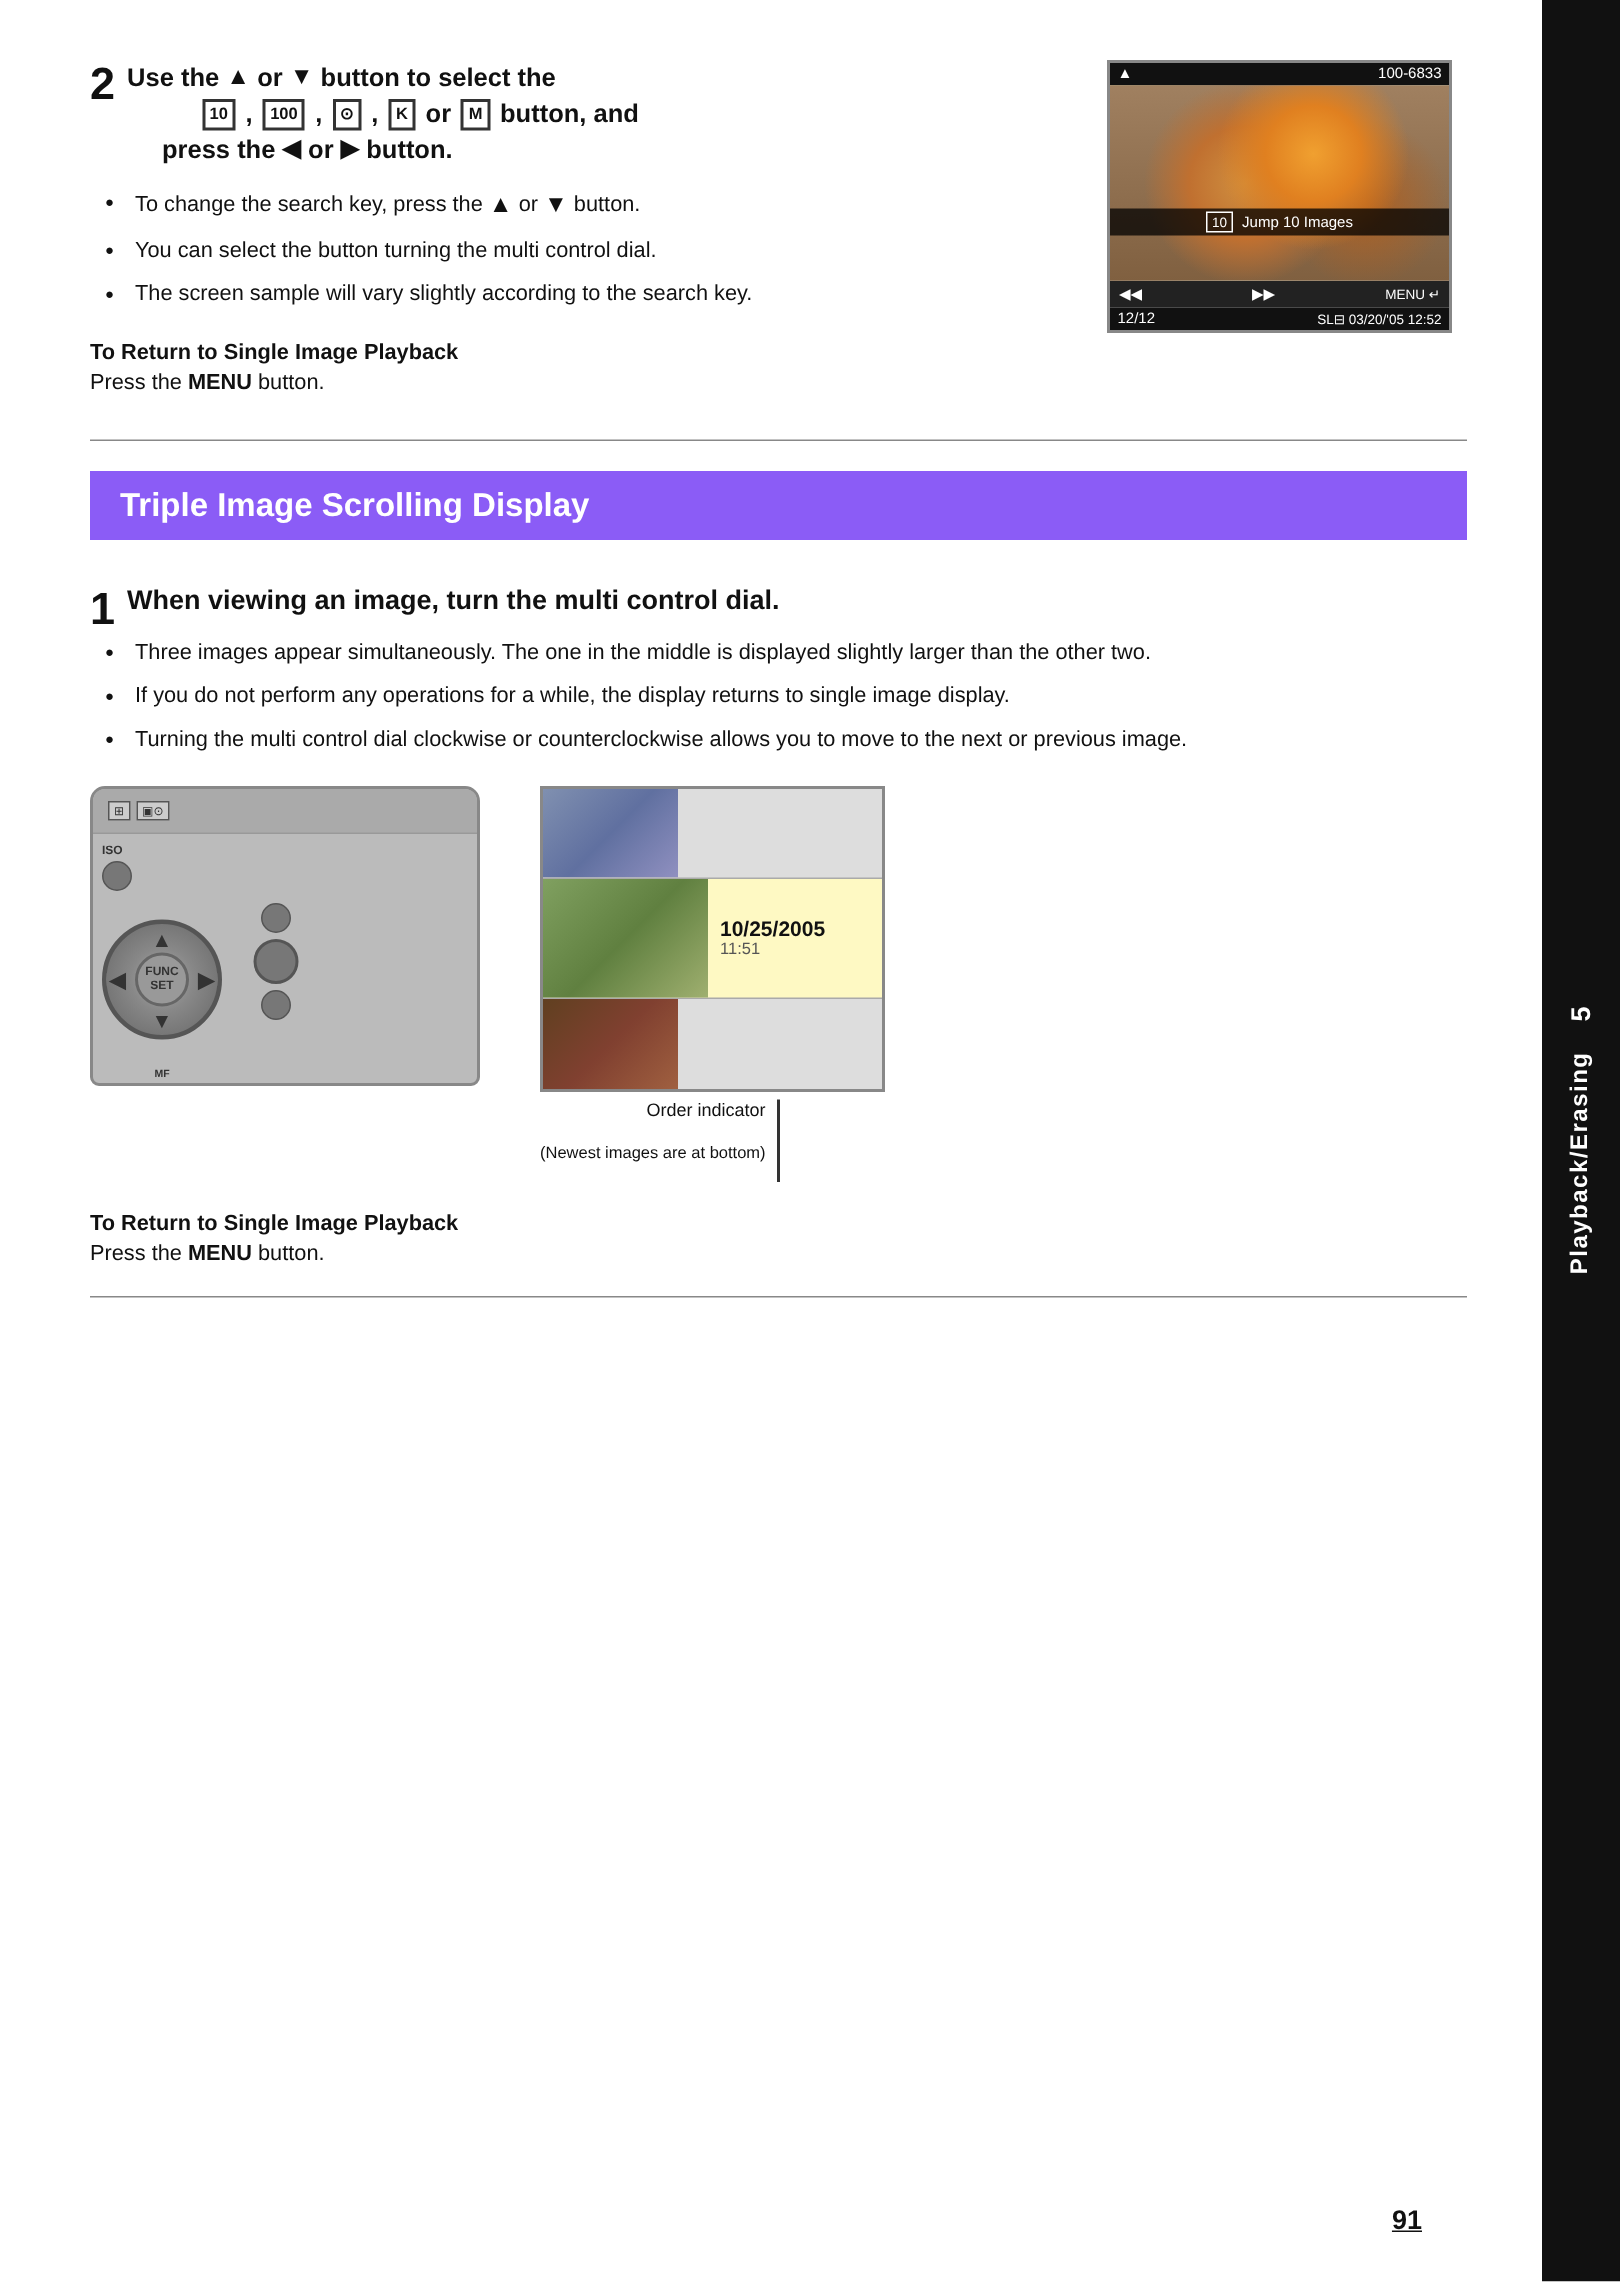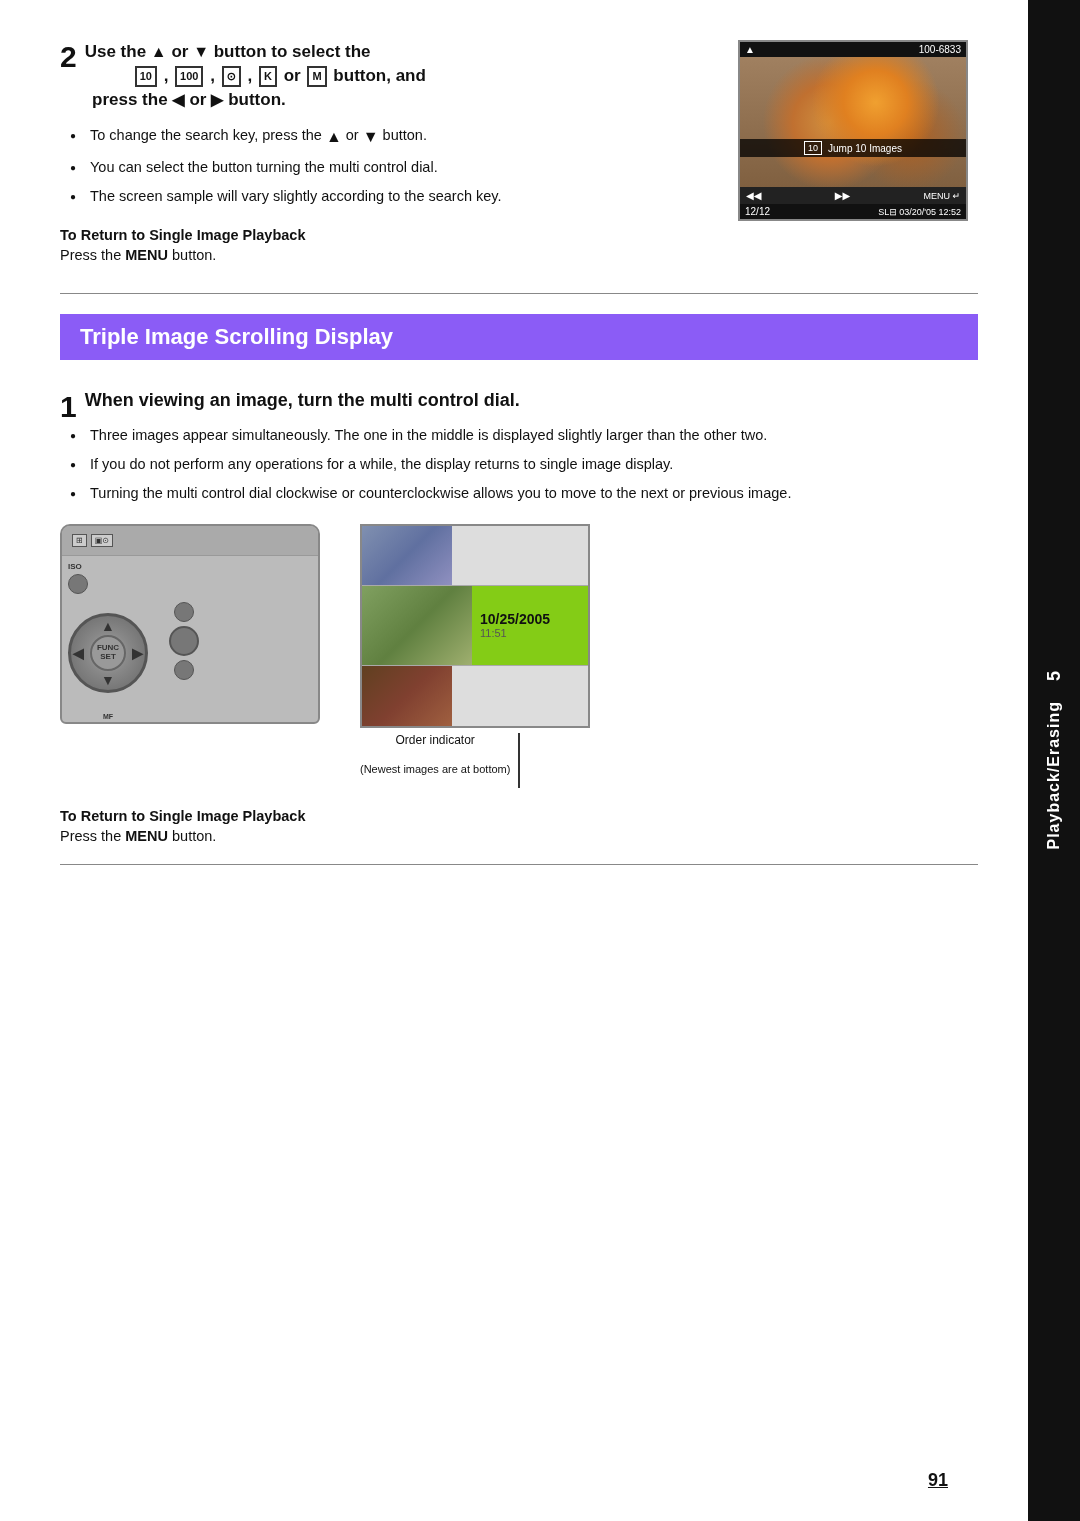--- a/index.html
+++ b/index.html
@@ -317,21 +317,21 @@
       background: linear-gradient(135deg, #80a060 0%, #608040 50%, #a0b070 100%);
     }
 
     .thumb-img-3 {
       width: 100%;
       height: 100%;
       background: linear-gradient(135deg, #604020 0%, #804030 50%, #a06040 100%);
     }
 
     .order-indicator-area {
-      text-align: center;
+      text-align: right;
       margin-top: 5px;
     }
 
     .page-number {
       position: absolute;
       bottom: 30px;
       right: 80px;
       font-size: 18px;
       font-weight: bold;
       color: #111;
@@ -444,21 +444,21 @@
       background: #777;
       border: 1px solid #555;
       font-size: 7px;
       color: #fff;
       display: flex;
       align-items: center;
       justify-content: center;
     }
 
     .triple-row-middle {
-      background: #84cc16;
+      background: #fef9c3;
     }
 
   </style>
 </head>
 <body>
 
 <div class="page-container">
   <div class="main-content">
 
     <div class="section-2">
@@ -479,21 +479,21 @@
               <span class="icon-box-small">100</span>
               ,
               <span class="icon-box-small">⊙</span>
               ,
               <span class="icon-box-small">K</span>
               <span>or</span>
               <span class="icon-box-small">M</span>
               <span>button, and</span>
             </span>
             <br>
-            <span style="margin-left:32px;">
+            <span style="margin-left:48px;">
               <span>press the</span>
               <span class="arrow-btn"> ◀ </span>
               <span>or</span>
               <span class="arrow-btn"> ▶ </span>
               <span>button.</span>
             </span>
           </span>
         </div>
 
         <ul class="bullet-list">

